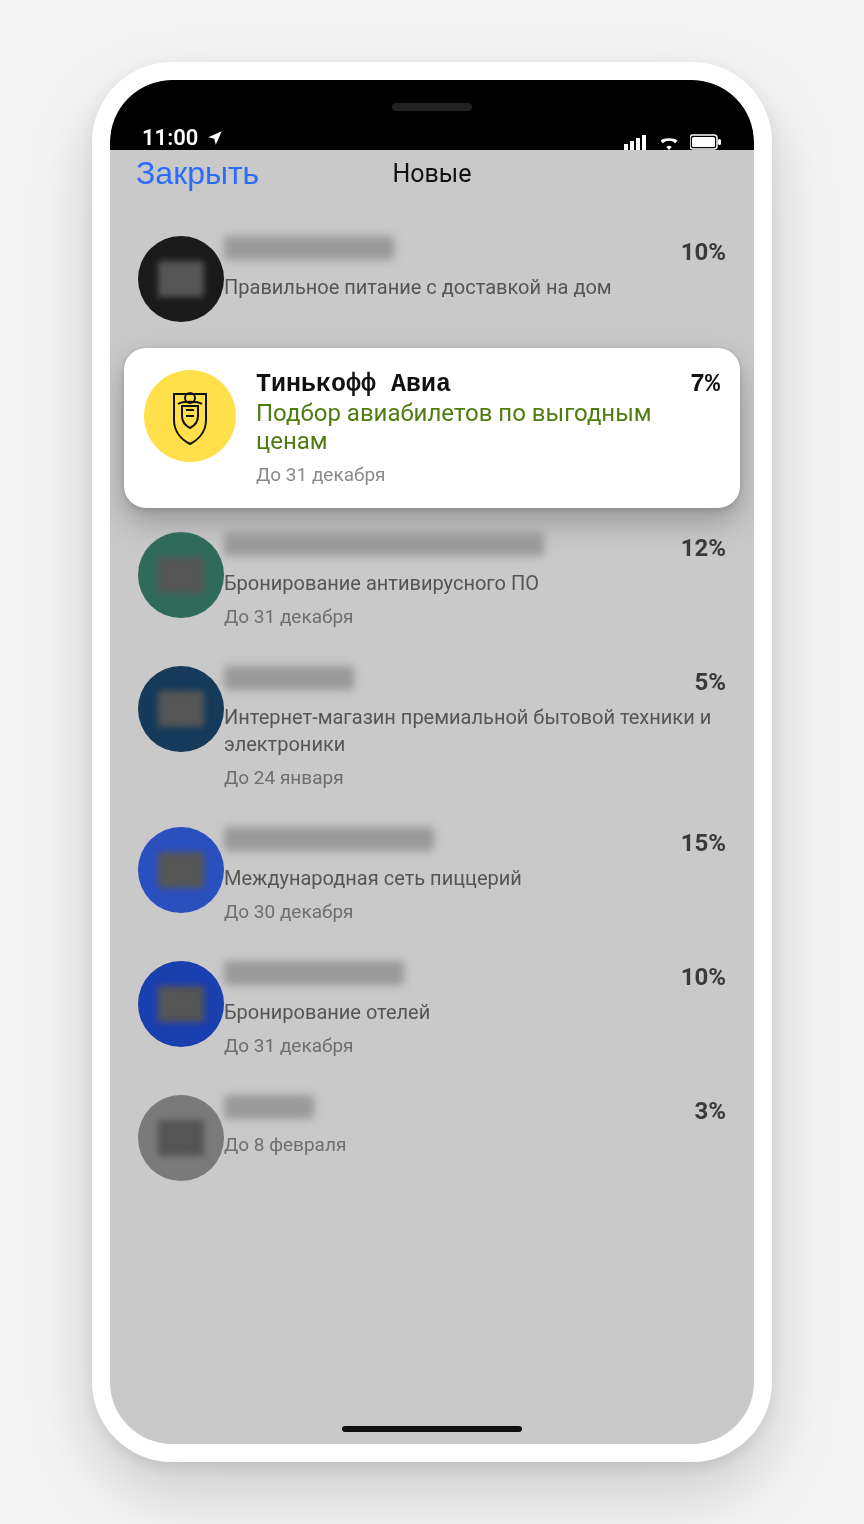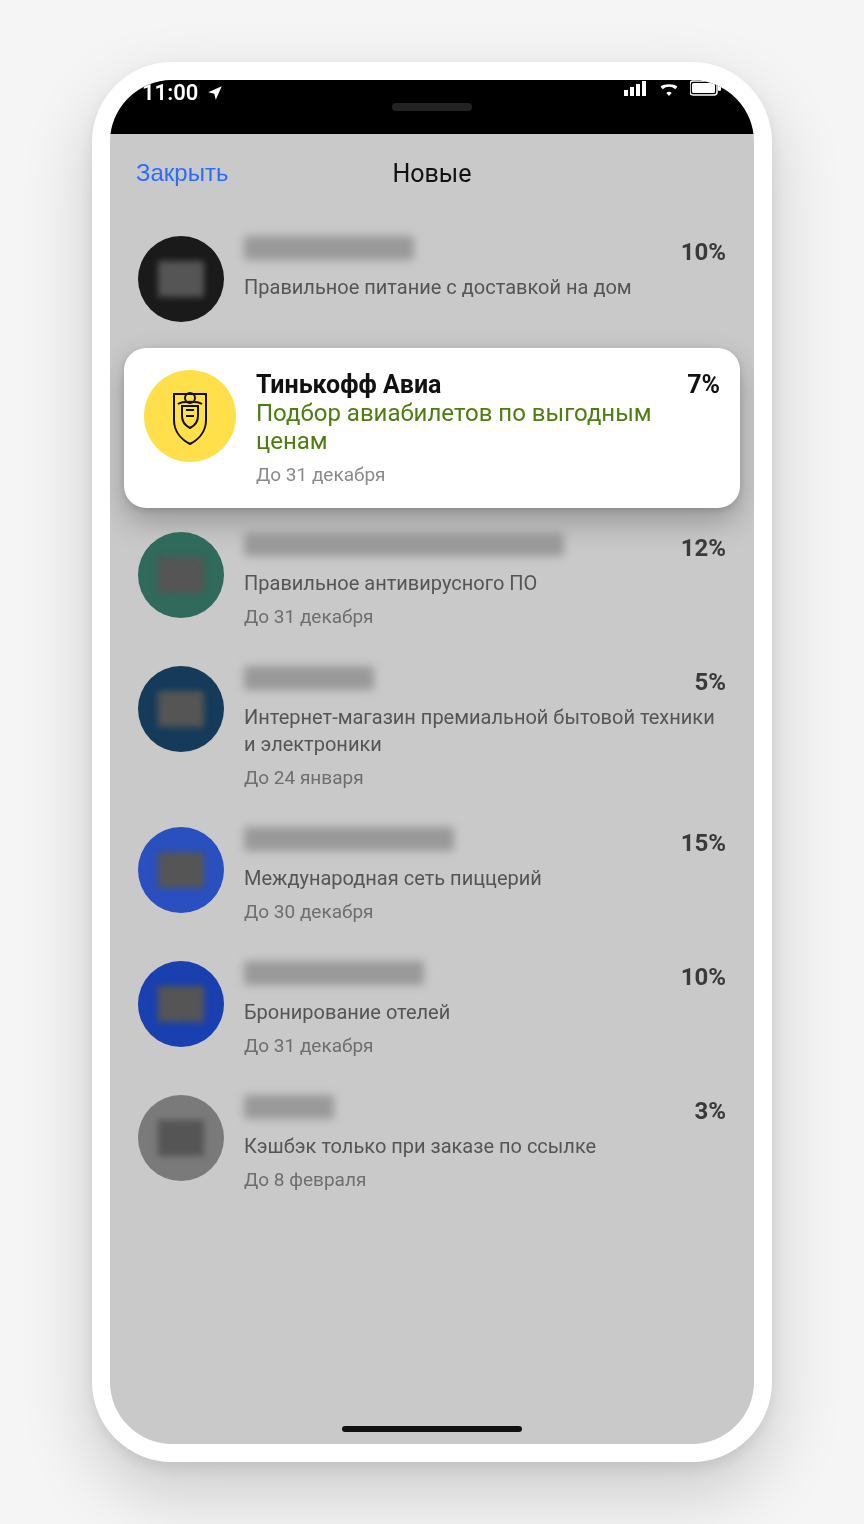--- a/index.html
+++ b/index.html
@@ -47,25 +47,25 @@
     justify-content:center;
     gap: 18px;
   }
   .notch .speaker {
     width: 80px; height: 8px; border-radius: 4px; background:#222;
   }
   
   .statusbar {
     position: absolute;
     top: 0; left: 0; right: 0;
-    height: 54px;
+    height: 70px;
     background: #000;
     color: #fff;
     display: flex;
-    align-items: flex-start;
+    align-items: flex-end;
     justify-content: space-between;
     padding: 0 32px;
     font-size: 22px;
     font-weight: 600;
     z-index: 9;
     border-top-left-radius: 62px;
     border-top-right-radius: 62px;
   }
   .statusbar .left { display:flex; align-items:center; gap:8px; }
   .statusbar .right { display:flex; align-items:center; gap:10px; }
@@ -77,41 +77,40 @@
     height: 78px;
     display: flex;
     align-items: center;
     justify-content: center;
     background: transparent;
   }
   .close-btn {
     position: absolute;
     left: 26px;
     color: #2b6cff;
-    font-size: 24px;
+    font-size: 32px;
     font-weight: 400;
     background: none; border: none;
     cursor: pointer;
   }
   .header-title {
     font-size: 25px;
     font-weight: 400;
     color: #111;
   }
   
   .list {
     position: absolute;
     top: 132px; left: 0; right: 0; bottom: 0;
     padding: 6px 0 40px 0;
     overflow: hidden;
   }
   .row {
     display: flex;
     align-items: flex-start;
-    gap: 20px;
     padding: 18px 28px 20px 28px;
     position: relative;
   }
   .row .avatar {
     width: 86px; height: 86px;
     border-radius: 50%;
     flex-shrink: 0;
     display:flex; align-items:center; justify-content:center;
     overflow:hidden;
   }
@@ -172,21 +171,21 @@
     gap: 20px;
     align-items:flex-start;
   }
   .highlight-card .avatar {
     width: 92px; height: 92px; border-radius:50%;
     background:#ffe04a;
     display:flex; align-items:center; justify-content:center;
     flex-shrink:0;
   }
   .highlight-card .content { flex:1; }
-  .highlight-card .titleline { display:flex; justify-content:space-between; align-items:flex-end; gap:16px; }
+  .highlight-card .titleline { display:flex; justify-content:space-between; align-items:flex-end; gap:16px;font-family:Liberation Mono, monospace; }
   .highlight-card .name { font-size: 25px; font-weight:700; color:#111; }
   .highlight-card .percent { font-size: 25px; font-weight:700; color:#111; }
   .highlight-card .desc { margin-top:0; font-size:24px; color:#4d7c0f; }
   .highlight-card .date { margin-top:8px; font-size:19px; color:#8a8a8a; }
   
   .home-indicator {
     position:absolute; bottom:12px; left:50%; transform:translateX(-50%);
     width: 180px; height: 6px; border-radius: 3px; background:#111;
   }
   
@@ -277,21 +276,21 @@
 
       <div class="row dim">
         <div class="avatar" style="background:#2f6a5a">
             <div class="pix"></div>
           </div>
         <div class="content">
           <div class="titleline">
             <span class="name pixelated" style="width:320px"></span>
             <span class="percent">12%</span>
           </div>
-          <div class="desc">Правильное антивирусного ПО</div>
+          <div class="desc">Бронирование антивирусного ПО</div>
           <div class="date">До 31 декабря</div>
         </div>
       </div>
 
       <div class="row dim">
         <div class="avatar" style="background:#153a5a">
             <div class="pix"></div>
           </div>
         <div class="content">
           <div class="titleline">
@@ -333,21 +332,20 @@
 
       <div class="row dim">
         <div class="avatar" style="background:#7a7a7a">
             <div class="pix"></div>
           </div>
         <div class="content">
           <div class="titleline">
             <span class="name pixelated" style="width:90px"></span>
             <span class="percent">3%</span>
           </div>
-          <div class="desc">Кэшбэк только при заказе по ссылке</div>
           <div class="date">До 8 февраля</div>
         </div>
       </div>
 
     </div>
 
     <div class="home-indicator"></div>
   </div>
 </div>
 

